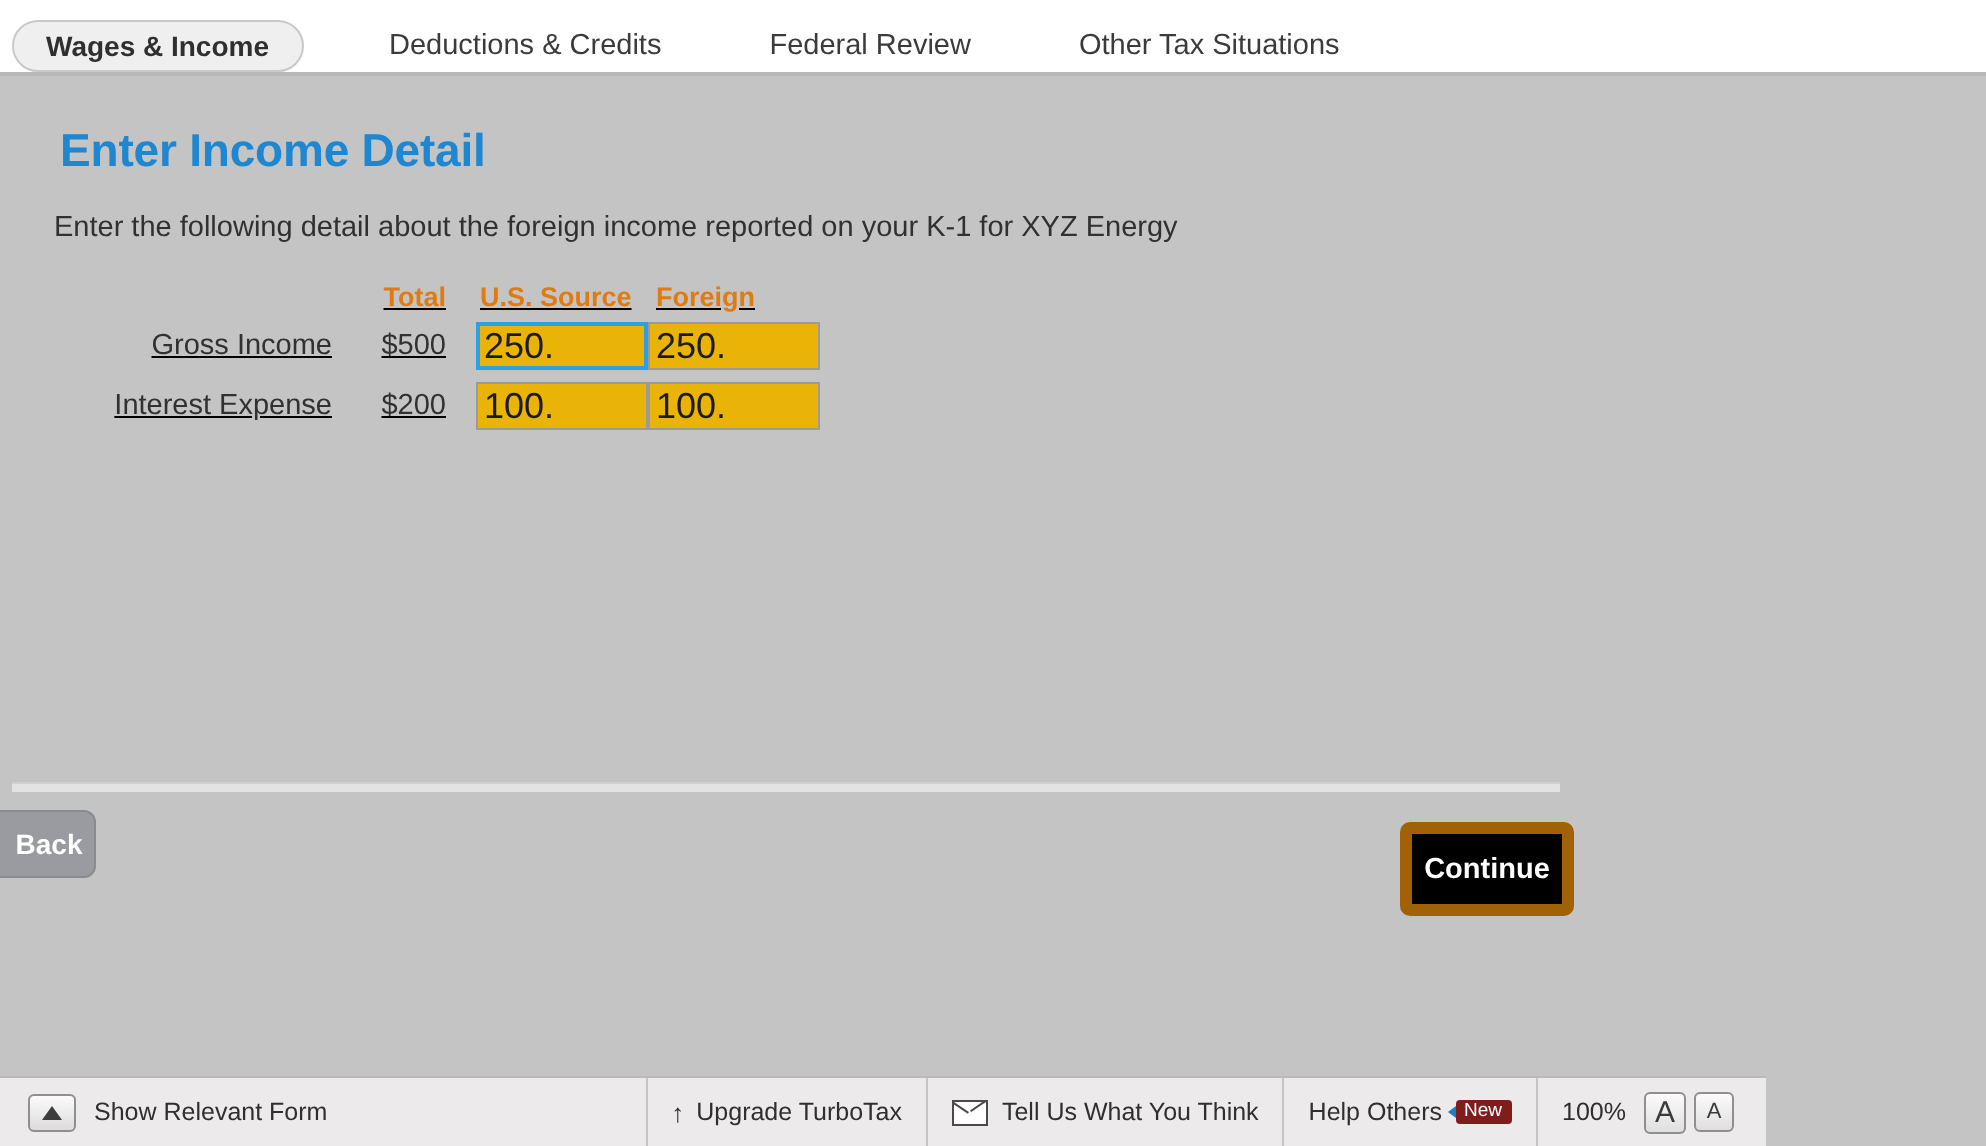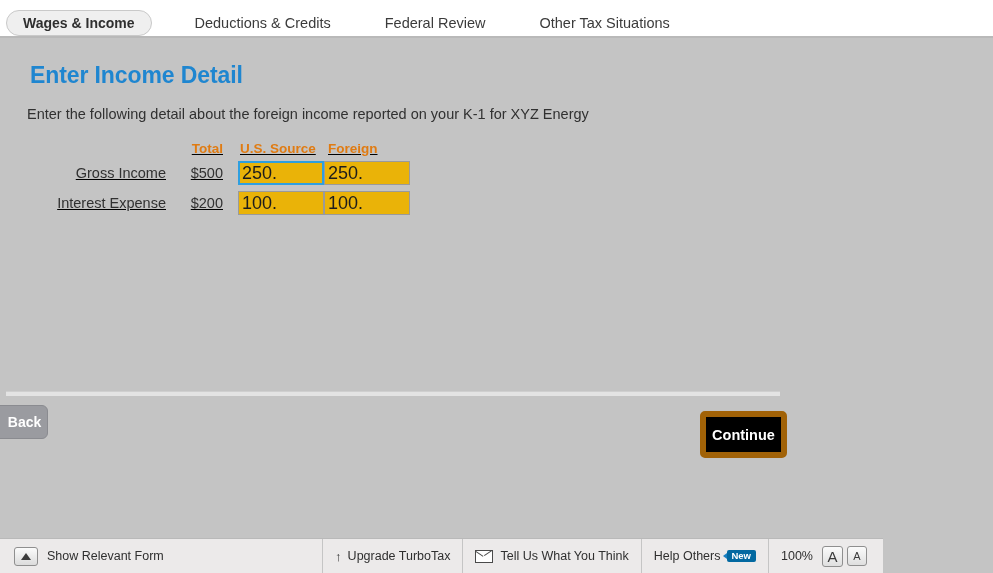--- a/index.html
+++ b/index.html
@@ -250,24 +250,24 @@
     position: absolute;
     top: 0px; left: 0;
     width: 9.4px; height: 1px;
     background: #4a4a4a;
   }
   .env-icon::before { transform: rotate(34deg); transform-origin: 0 0; }
   .env-icon::after  { left: 100%; transform: rotate(146deg); transform-origin: 0 0; }
 
   .new-badge {
     position: relative;
-    background: #0369a1;
+    background: #7f1d1d;
     color: #ffffff;
     font-size: 9.5px;
-    font-weight: bold;
+    font-weight: normal;
     border-radius: 2px;
     padding: 1.5px 5px 1.5px 4px;
     margin-left: 7px;
     line-height: 1;
   }
   .new-badge::before {
     content: "";
     position: absolute;
     left: -4px; top: 3.5px;
     width: 0; height: 0;

